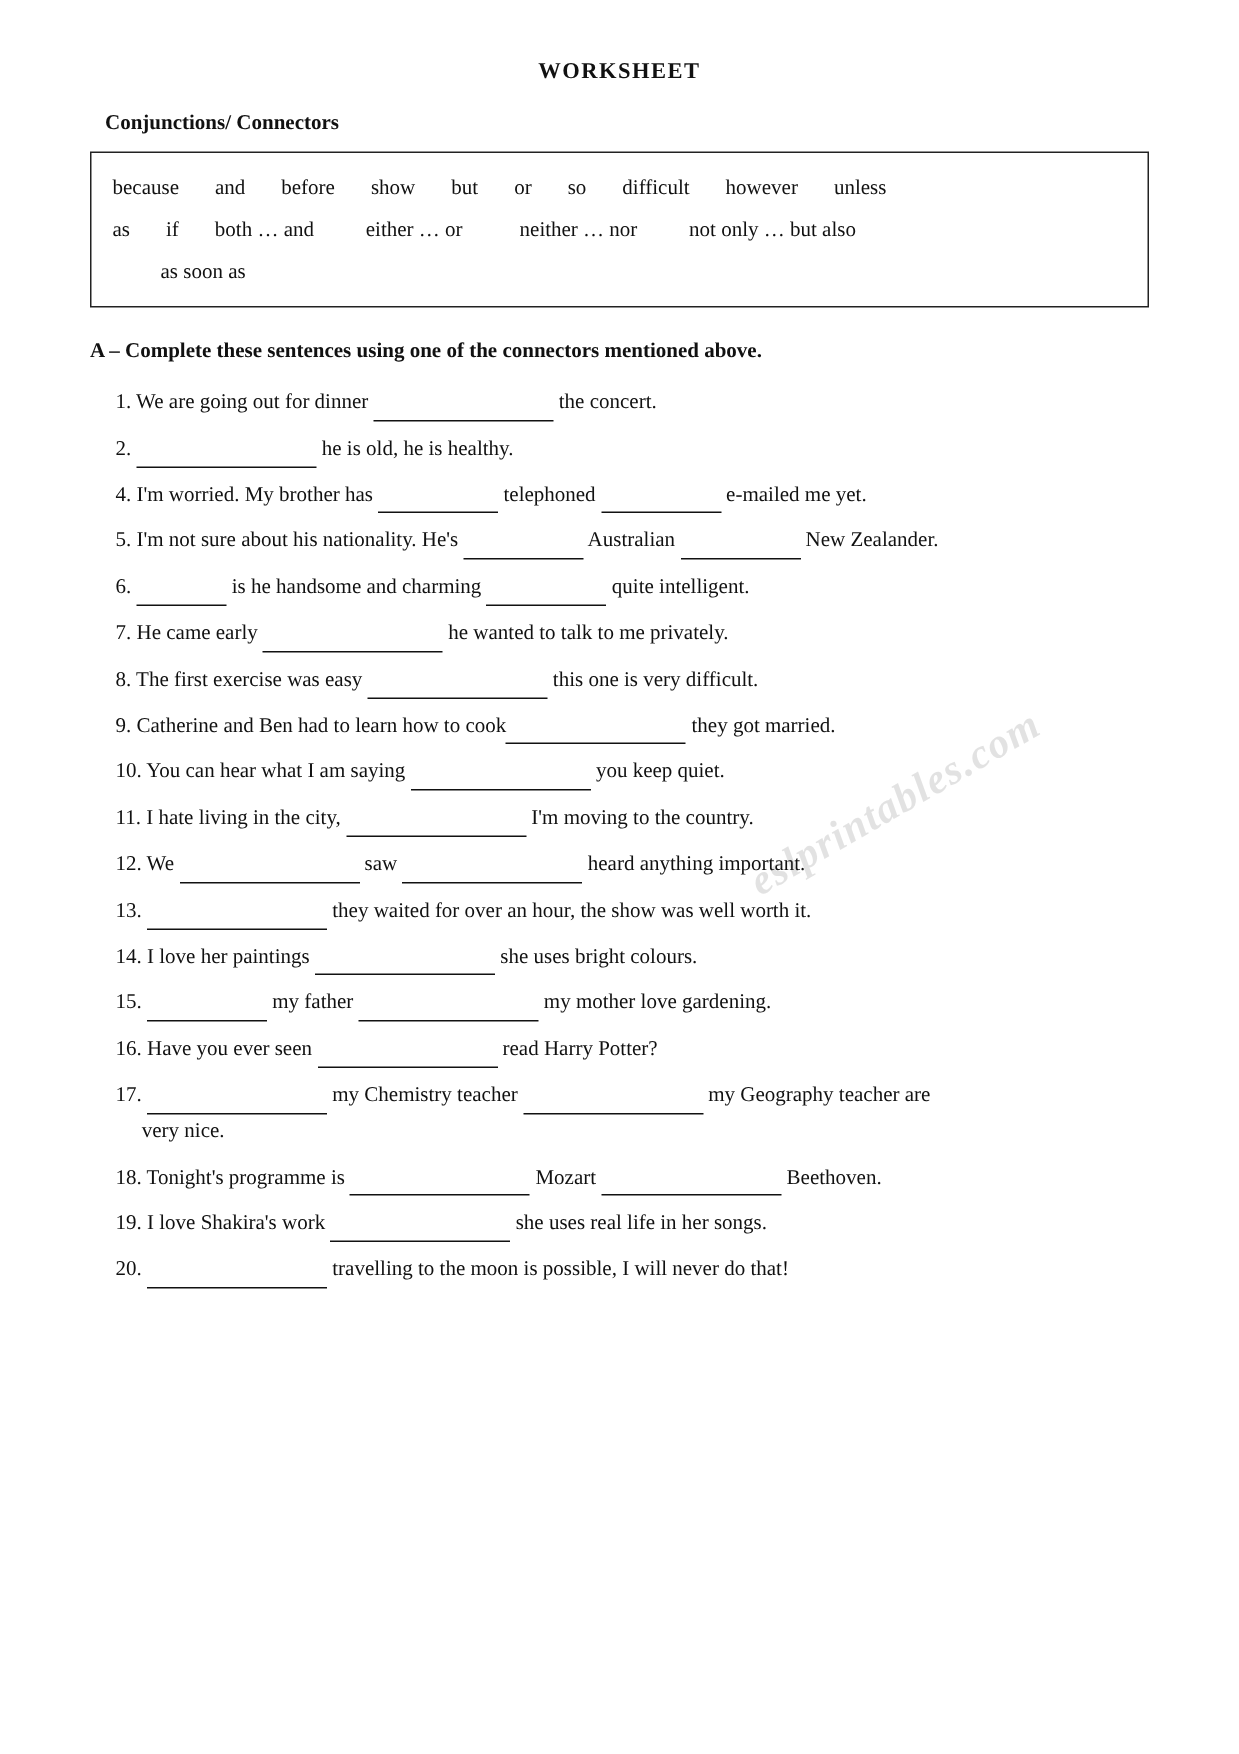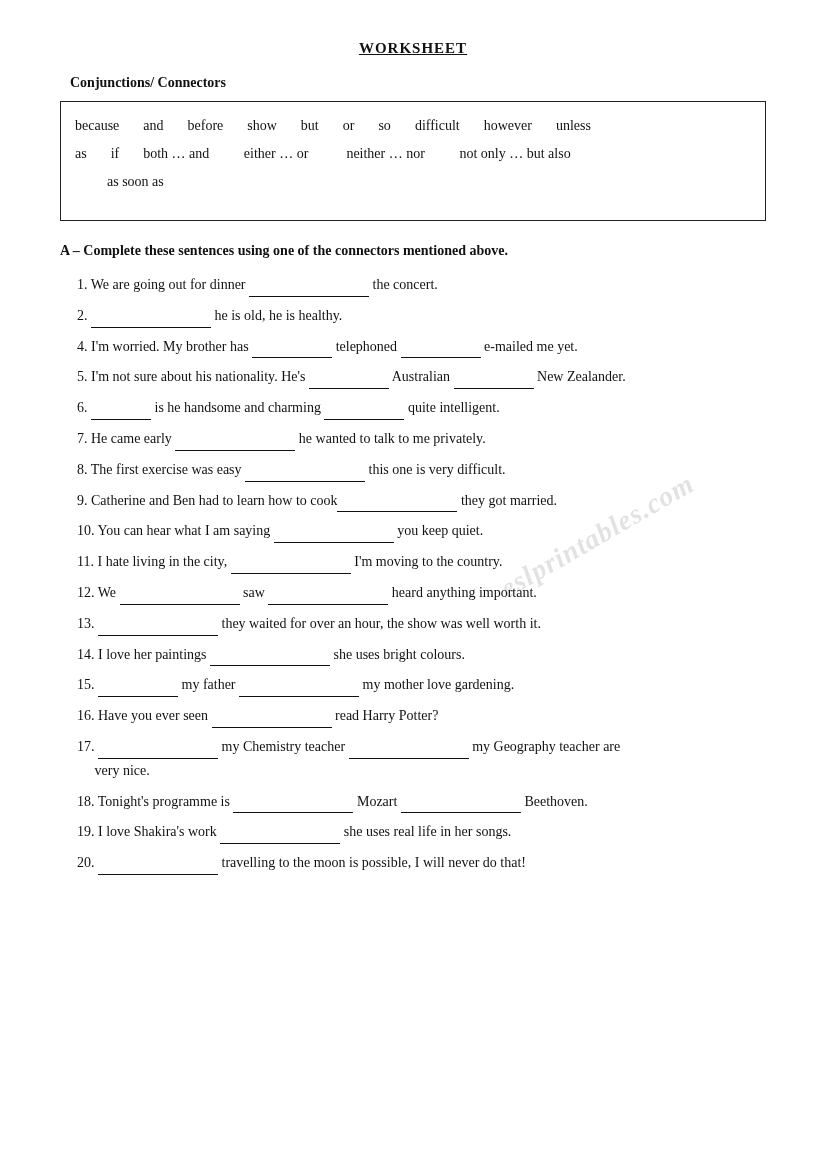--- a/index.html
+++ b/index.html
@@ -11,31 +11,30 @@
       width: 826px;
       min-height: 1169px;
       padding: 40px 60px 40px 60px;
     }
     .page-title {
       text-align: center;
       font-size: 15px;
       font-weight: bold;
       letter-spacing: 1px;
       margin-bottom: 18px;
-      text-decoration: underline;
     }
     .subtitle {
       font-size: 14px;
       font-weight: bold;
       margin-bottom: 10px;
       margin-left: 10px;
     }
     .connector-box {
       border: 1px solid #222;
-      padding: 10px 14px 24px 14px;
+      padding: 10px 14px 8px 14px;
       margin-bottom: 22px;
       line-height: 2.0;
       font-size: 14px;
     }
     .connector-row {
       display: flex;
       flex-wrap: wrap;
       gap: 0 24px;
       align-items: baseline;
     }

